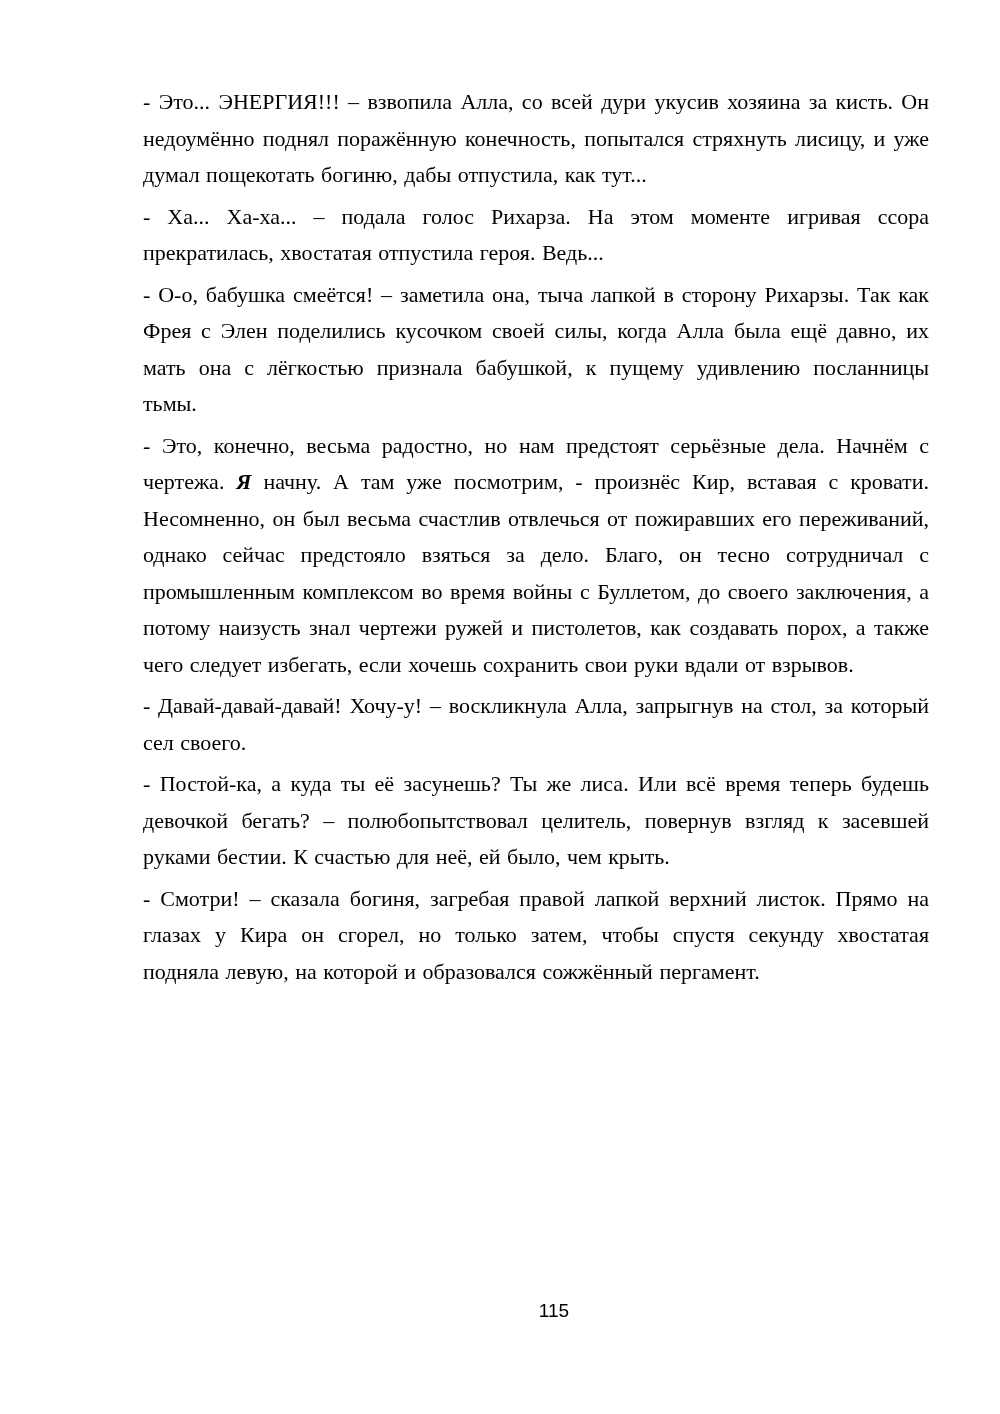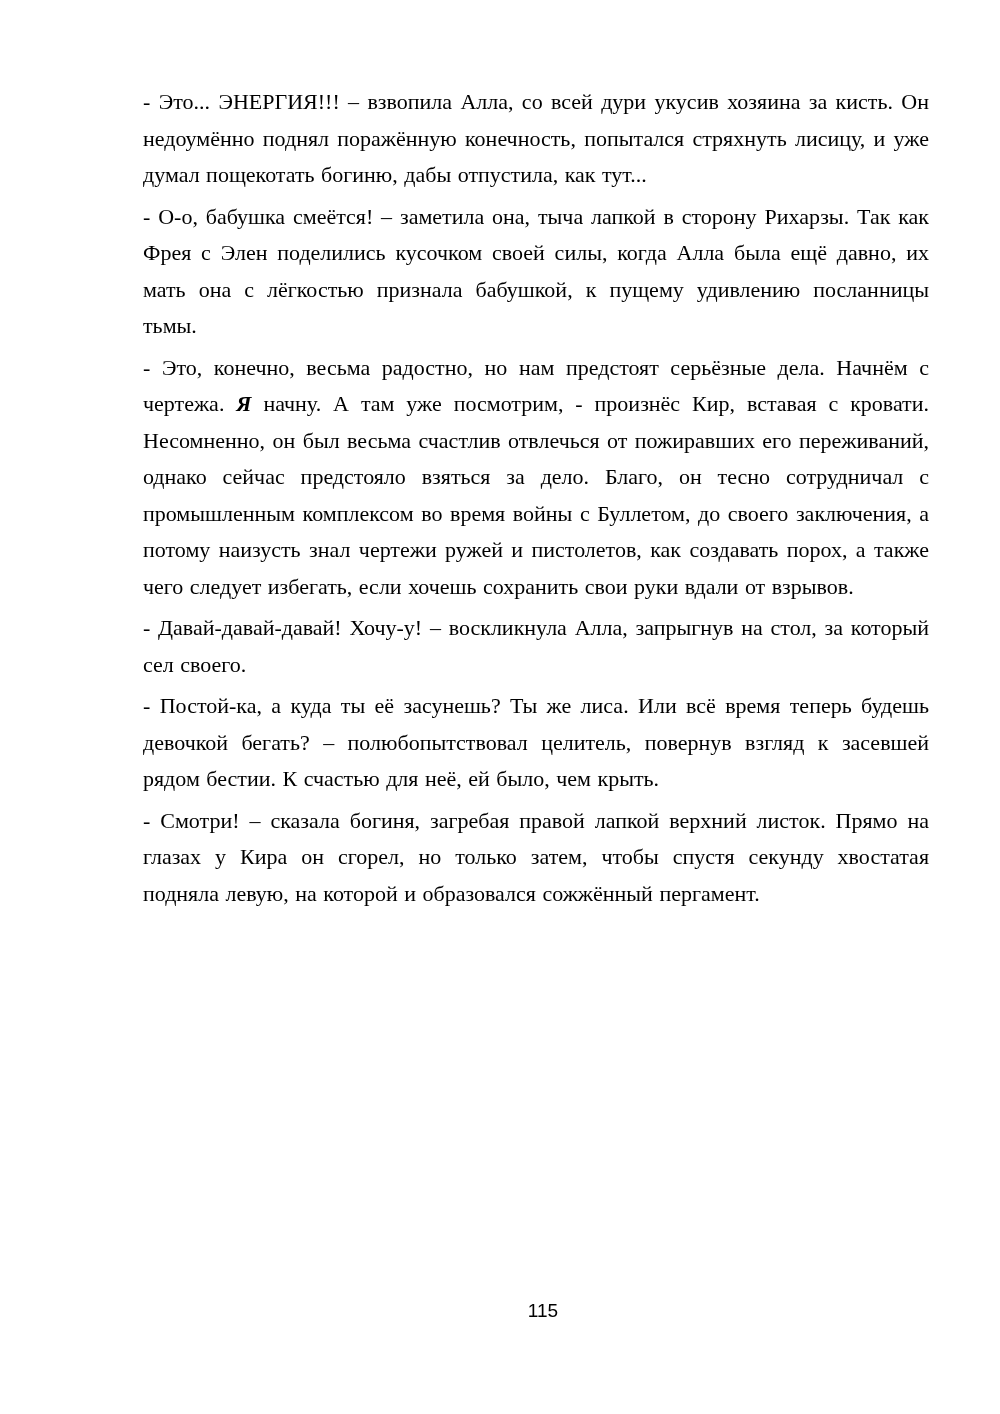--- a/index.html
+++ b/index.html
@@ -25,35 +25,36 @@
     text-align: justify;
     text-align-last: left;
     word-spacing: 1px;
   }
   .emph {
     font-weight: bold;
     font-style: italic;
   }
   .page-number {
     position: absolute;
-    left: 150px;
+    left: 161px;
     top: 1300px;
     width: 786px;
     text-align: center;
     font-family: "Liberation Sans", sans-serif;
     font-size: 19px;
     color: #000000;
   }
 </style>
 </head>
 <body>
 
 <div class="page">
   <div class="content">
     <p>- Это... ЭНЕРГИЯ!!! – взвопила Алла, со всей дури укусив хозяина за кисть. Он недоумённо поднял поражённую конечность, попытался стряхнуть лисицу, и уже думал пощекотать богиню, дабы отпустила, как тут...</p>
+    <p>- Ха... Ха-ха... – подала голос Рихарза. На этом моменте игривая ссора прекратилась, хвостатая отпустила героя. Ведь...</p>
     <p>- О-о, бабушка смеётся! – заметила она, тыча лапкой в сторону Рихарзы. Так как Фрея с Элен поделились кусочком своей силы, когда Алла была ещё давно, их мать она с лёгкостью признала бабушкой, к пущему удивлению посланницы тьмы.</p>
     <p><span>- Это, конечно, весьма радостно, но нам предстоят серьёзные дела. Начнём с чертежа. </span><span class="emph">Я</span><span> начну. А там уже посмотрим, - произнёс Кир, вставая с кровати. Несомненно, он был весьма счастлив отвлечься от пожиравших его переживаний, однако сейчас предстояло взяться за дело. Благо, он тесно сотрудничал с промышленным комплексом во время войны с Буллетом, до своего заключения, а потому наизусть знал чертежи ружей и пистолетов, как создавать порох, а также чего следует избегать, если хочешь сохранить свои руки вдали от взрывов.</span></p>
     <p>- Давай-давай-давай! Хочу-у! – воскликнула Алла, запрыгнув на стол, за который сел своего.</p>
-    <p>- Постой-ка, а куда ты её засунешь? Ты же лиса. Или всё время теперь будешь девочкой бегать? – полюбопытствовал целитель, повернув взгляд к засевшей рядом бестии. К счастью для неё, ей было, чем крыть.</p>
+    <p>- Постой-ка, а куда ты её засунешь? Ты же лиса. Или всё время теперь будешь девочкой бегать? – полюбопытствовал целитель, повернув взгляд к засевшей руками бестии. К счастью для неё, ей было, чем крыть.</p>
     <p>- Смотри! – сказала богиня, загребая правой лапкой верхний листок. Прямо на глазах у Кира он сгорел, но только затем, чтобы спустя секунду хвостатая подняла левую, на которой и образовался сожжённый пергамент.</p>
   </div>
   <div class="page-number">115</div>
 </div>
 
 </body></html>

